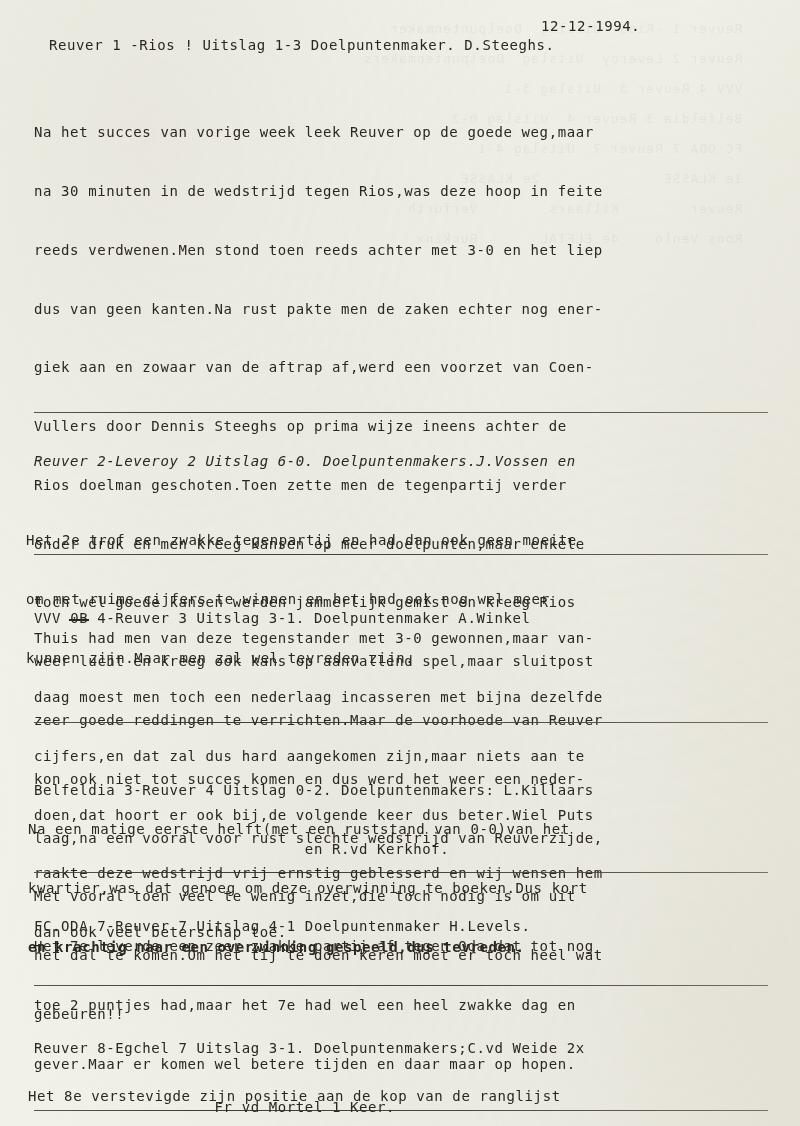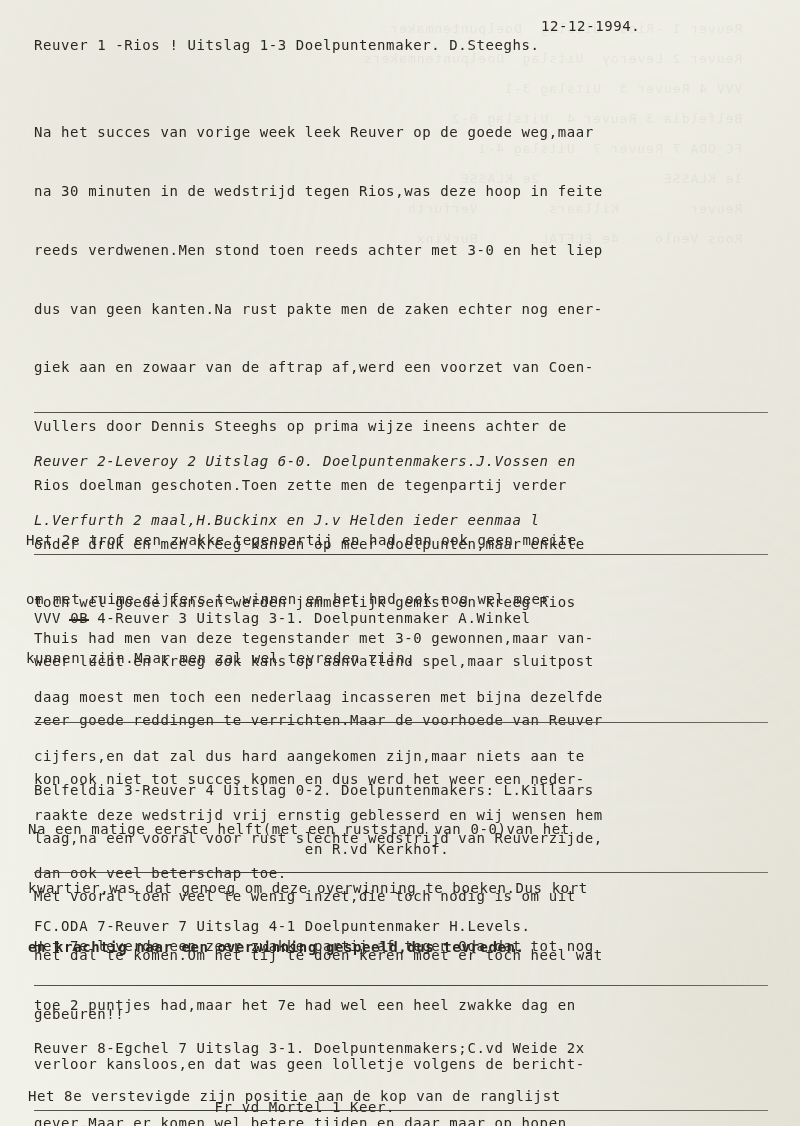--- a/index.html
+++ b/index.html
@@ -60,21 +60,21 @@
     white-space: pre;
     font-family: "DejaVu Sans Mono", "Liberation Mono", monospace;
   }
   .date-line {
     position: absolute;
     left: 541px;
     top: 17px;
   }
   .head-line {
     position: absolute;
-    left: 34px;
+    left: 49px;
     top: 36px;
     text-align: right;
   }
   .block {
     position: absolute;
     left: 34px;
   }
   .rule {
     position: absolute;
     left: 34px;
@@ -137,37 +137,37 @@
       <div class="para">laag,na een vooral voor rust slechte wedstrijd van Reuverzijde,</div>
       <div class="para">Met vooral toen veel te wenig inzet,die toch nodig is om uit</div>
       <div class="para">het dal te komen.Om het tij te doen keren moet er toch heel wat</div>
       <div class="para">gebeuren!!</div>
     </div>
 
     <div class="rule" style="top:412px;"></div>
 
     <div class="doc-text block" style="top:413px;font-style:italic;">
       <div class="para">Reuver 2-Leveroy 2 Uitslag 6-0. Doelpuntenmakers.J.Vossen en</div>
-      <div class="para">L.Verfurth 2 maal,H.Buckinx en J.v Helden ieder eenmaa l</div>
     </div>
     <div class="doc-text block" style="top:492px;">
       <div class="para" style="margin-left:-8px;">Het 2e trof een zwakke tegenpartij en had dan ook geen moeite</div>
       <div class="para" style="margin-left:-8px;">om met ruime cijfers te winnen en het had ook nog wel meer</div>
       <div class="para" style="margin-left:-8px;">kunnen zijn.Maar men zal wel tevreden zijn.</div>
     </div>
 
     <div class="rule" style="top:554px;"></div>
 
     <div class="doc-text block" style="top:570px;">
       <div class="para"><span>VVV </span><span class="strike-over">0B</span><span> 4-Reuver 3 Uitslag 3-1. Doelpuntenmaker A.Winkel</span></div>
     </div>
     <div class="doc-text block" style="top:590px;">
       <div class="para">Thuis had men van deze tegenstander met 3-0 gewonnen,maar van-</div>
       <div class="para">daag moest men toch een nederlaag incasseren met bijna dezelfde</div>
       <div class="para">cijfers,en dat zal dus hard aangekomen zijn,maar niets aan te</div>
+      <div class="para">doen,dat hoort er ook bij,de volgende keer dus beter.Wiel Puts</div>
       <div class="para">raakte deze wedstrijd vrij ernstig geblesserd en wij wensen hem</div>
       <div class="para">dan ook veel beterschap toe.</div>
     </div>
 
     <div class="rule" style="top:722px;"></div>
 
     <div class="doc-text block" style="top:742px;">
       <div class="para">Belfeldia 3-Reuver 4 Uitslag 0-2. Doelpuntenmakers: L.Killaars</div>
       <div class="para">                              en R.vd Kerkhof.</div>
     </div>
@@ -178,21 +178,20 @@
     </div>
 
     <div class="rule" style="top:872px;"></div>
 
     <div class="doc-text block" style="top:878px;">
       <div class="para">FC.ODA 7-Reuver 7 Uitslag 4-1 Doelpuntenmaker H.Levels.</div>
     </div>
     <div class="doc-text block" style="top:898px;">
       <div class="para">Het 7e leverde een zeer zwakke partij af tegen Oda dat tot nog</div>
       <div class="para">toe 2 puntjes had,maar het 7e had wel een heel zwakke dag en</div>
-      <div class="para">verloor kansloos,en dat was geen lolletje volgens de bericht-</div>
       <div class="para">gever.Maar er komen wel betere tijden en daar maar op hopen.</div>
     </div>
 
     <div class="rule" style="top:985px;"></div>
 
     <div class="doc-text block" style="top:1000px;">
       <div class="para">Reuver 8-Egchel 7 Uitslag 3-1. Doelpuntenmakers;C.vd Weide 2x</div>
       <div class="para">                    Fr vd Mortel 1 Keer.</div>
     </div>
     <div class="doc-text block" style="top:1048px;">

